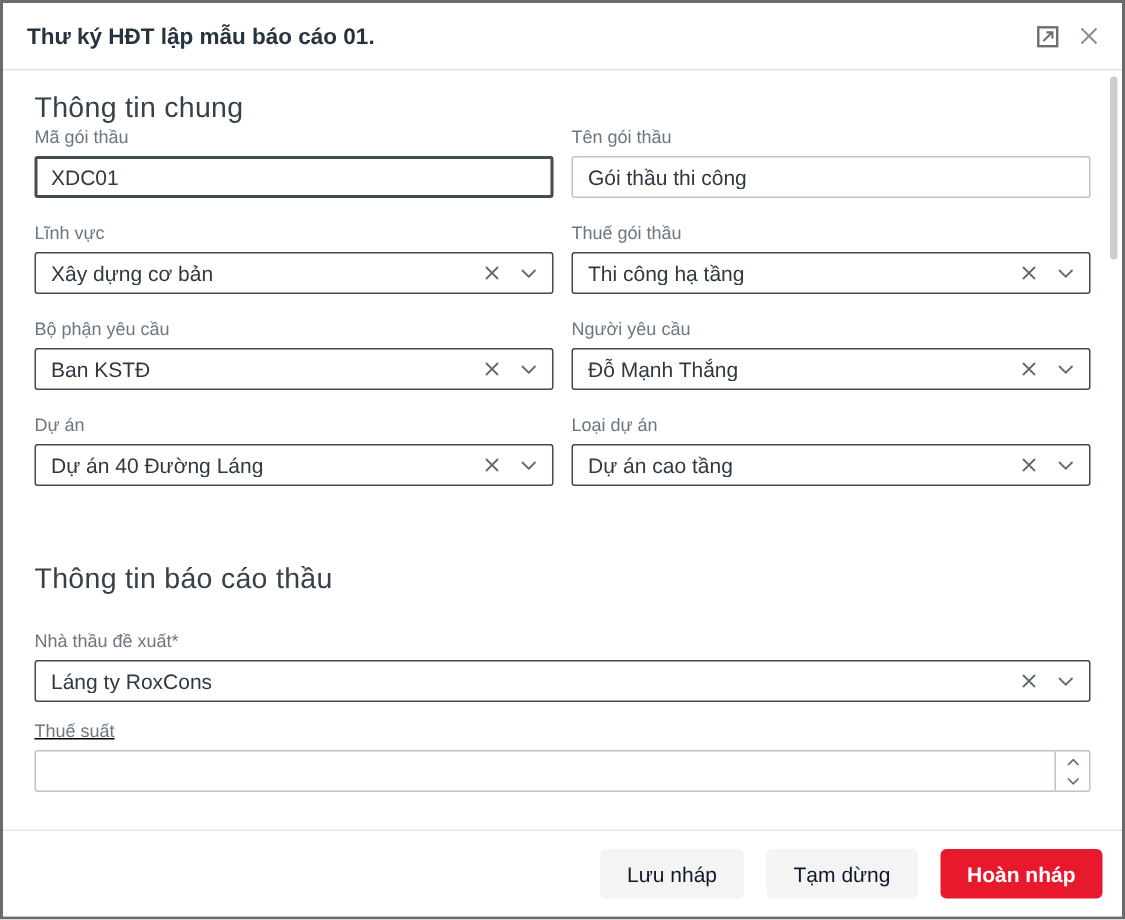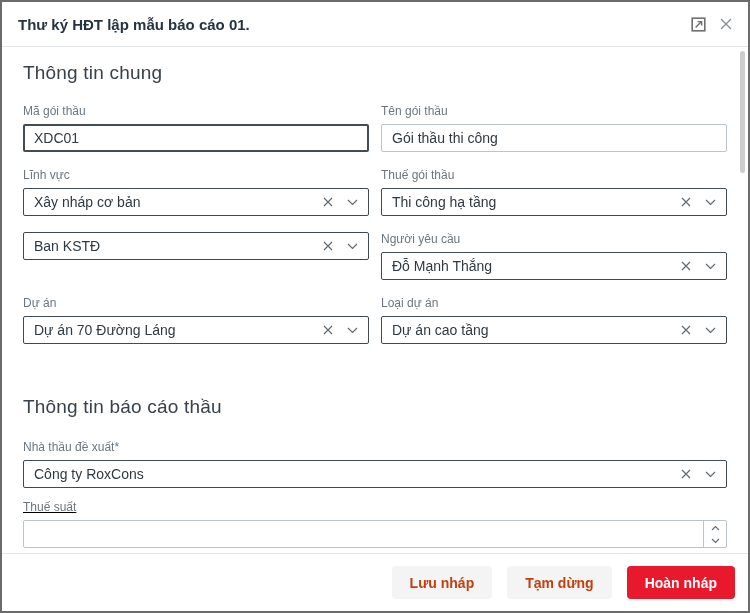--- a/index.html
+++ b/index.html
@@ -24,21 +24,21 @@
   }
   .hdr-title { font-size:15px; font-weight:bold; color:#263340; }
   .hdr-icons { margin-left:auto; display:flex; align-items:center; gap:12px; }
   .hdr-icon { width:16px; height:16px; display:flex; align-items:center; justify-content:center; cursor:pointer; }
 
   
   .bd { flex:1; padding:15px 21px 0; overflow:hidden; }
   .sec-h { font-size:19px; font-weight:400; color:#37414b; letter-spacing:.2px; }
   .sec-h.second { margin-top:52px; }
 
-  .grid { display:grid; grid-template-columns:1fr 1fr; column-gap:12px; row-gap:16px; margin-top:20px; }
+  .grid { display:grid; grid-template-columns:1fr 1fr; column-gap:12px; row-gap:16px; }
   .field {}
   .field .lbl { display:block; font-size:12px; color:#6b7680; margin-bottom:6px; }
 
   .control {
     position:relative; height:28px; width:100%;
     background:#fff;
     border:1px solid #3f4a53;
     border-radius:2px;
     display:flex; align-items:center;
     padding:0 10px;
@@ -70,22 +70,22 @@
   .ftr {
     flex:none;
     border-top:1px solid #e5e5e5;
     padding:12px 13px;
     display:flex; justify-content:flex-end; align-items:center; gap:15px;
     background:#fff;
   }
   .btn {
     height:33px; padding:0 18px;
     border:none; border-radius:4px;
-    background:#f4f4f5; color:#c2410c;
-    font-family:inherit; font-size:14px; font-weight:700;
+    background:#f4f4f5; color:#0f172a;
+    font-family:inherit; font-size:14px; font-weight:400;
     cursor:pointer; display:flex; align-items:center; justify-content:center;
   }
   .btn.primary { background:#e8192d; color:#fff; font-weight:bold; }
 
   
   .sb-thumb {
     position:absolute; right:3px; top:49px;
     width:5px; height:122px;
     background:#cdcdcd; border-radius:3px;
   }
@@ -129,21 +129,21 @@
       <div class="field">
         <span class="lbl">Tên gói thầu</span>
         <div class="control lightb">
           <span class="val">Gói thầu thi công</span>
         </div>
       </div>
 
       <div class="field">
         <span class="lbl">Lĩnh vực</span>
         <div class="control select">
-          <span class="val">Xây nháp cơ bản</span>
+          <span class="val">Xây dựng cơ bản</span>
           <span class="sel-ic sel-clear">
             <svg width="10" height="10" viewBox="0 0 10 10">
                 <path d="M1 1 L9 9 M9 1 L1 9" stroke="#5f6b74" stroke-width="1.2"></path>
               </svg>
           </span>
           <span class="sel-ic sel-chev">
             <svg width="11" height="7" viewBox="0 0 11 7">
                 <path d="M1 1 L5.5 5.5 L10 1" fill="none" stroke="#5f6b74" stroke-width="1.2"></path>
               </svg>
           </span>
@@ -161,20 +161,21 @@
           </span>
           <span class="sel-ic sel-chev">
             <svg width="11" height="7" viewBox="0 0 11 7">
                 <path d="M1 1 L5.5 5.5 L10 1" fill="none" stroke="#5f6b74" stroke-width="1.2"></path>
               </svg>
           </span>
         </div>
       </div>
 
       <div class="field">
+        <span class="lbl">Bộ phận yêu cầu</span>
         <div class="control select">
           <span class="val">Ban KSTĐ</span>
           <span class="sel-ic sel-clear">
             <svg width="10" height="10" viewBox="0 0 10 10">
                 <path d="M1 1 L9 9 M9 1 L1 9" stroke="#5f6b74" stroke-width="1.2"></path>
               </svg>
           </span>
           <span class="sel-ic sel-chev">
             <svg width="11" height="7" viewBox="0 0 11 7">
                 <path d="M1 1 L5.5 5.5 L10 1" fill="none" stroke="#5f6b74" stroke-width="1.2"></path>
@@ -196,21 +197,21 @@
             <svg width="11" height="7" viewBox="0 0 11 7">
                 <path d="M1 1 L5.5 5.5 L10 1" fill="none" stroke="#5f6b74" stroke-width="1.2"></path>
               </svg>
           </span>
         </div>
       </div>
 
       <div class="field">
         <span class="lbl">Dự án</span>
         <div class="control select">
-          <span class="val">Dự án 70 Đường Láng</span>
+          <span class="val">Dự án 40 Đường Láng</span>
           <span class="sel-ic sel-clear">
             <svg width="10" height="10" viewBox="0 0 10 10">
                 <path d="M1 1 L9 9 M9 1 L1 9" stroke="#5f6b74" stroke-width="1.2"></path>
               </svg>
           </span>
           <span class="sel-ic sel-chev">
             <svg width="11" height="7" viewBox="0 0 11 7">
                 <path d="M1 1 L5.5 5.5 L10 1" fill="none" stroke="#5f6b74" stroke-width="1.2"></path>
               </svg>
           </span>
@@ -234,21 +235,21 @@
         </div>
       </div>
 
     </div>
 
     <div class="sec-h second">Thông tin báo cáo thầu</div>
 
     <div class="field fullw">
       <span class="lbl">Nhà thầu đề xuất*</span>
       <div class="control select">
-        <span class="val">Công ty RoxCons</span>
+        <span class="val">Láng ty RoxCons</span>
         <span class="sel-ic sel-clear">
           <svg width="10" height="10" viewBox="0 0 10 10">
               <path d="M1 1 L9 9 M9 1 L1 9" stroke="#5f6b74" stroke-width="1.2"></path>
             </svg>
         </span>
         <span class="sel-ic sel-chev">
           <svg width="11" height="7" viewBox="0 0 11 7">
               <path d="M1 1 L5.5 5.5 L10 1" fill="none" stroke="#5f6b74" stroke-width="1.2"></path>
             </svg>
         </span>

